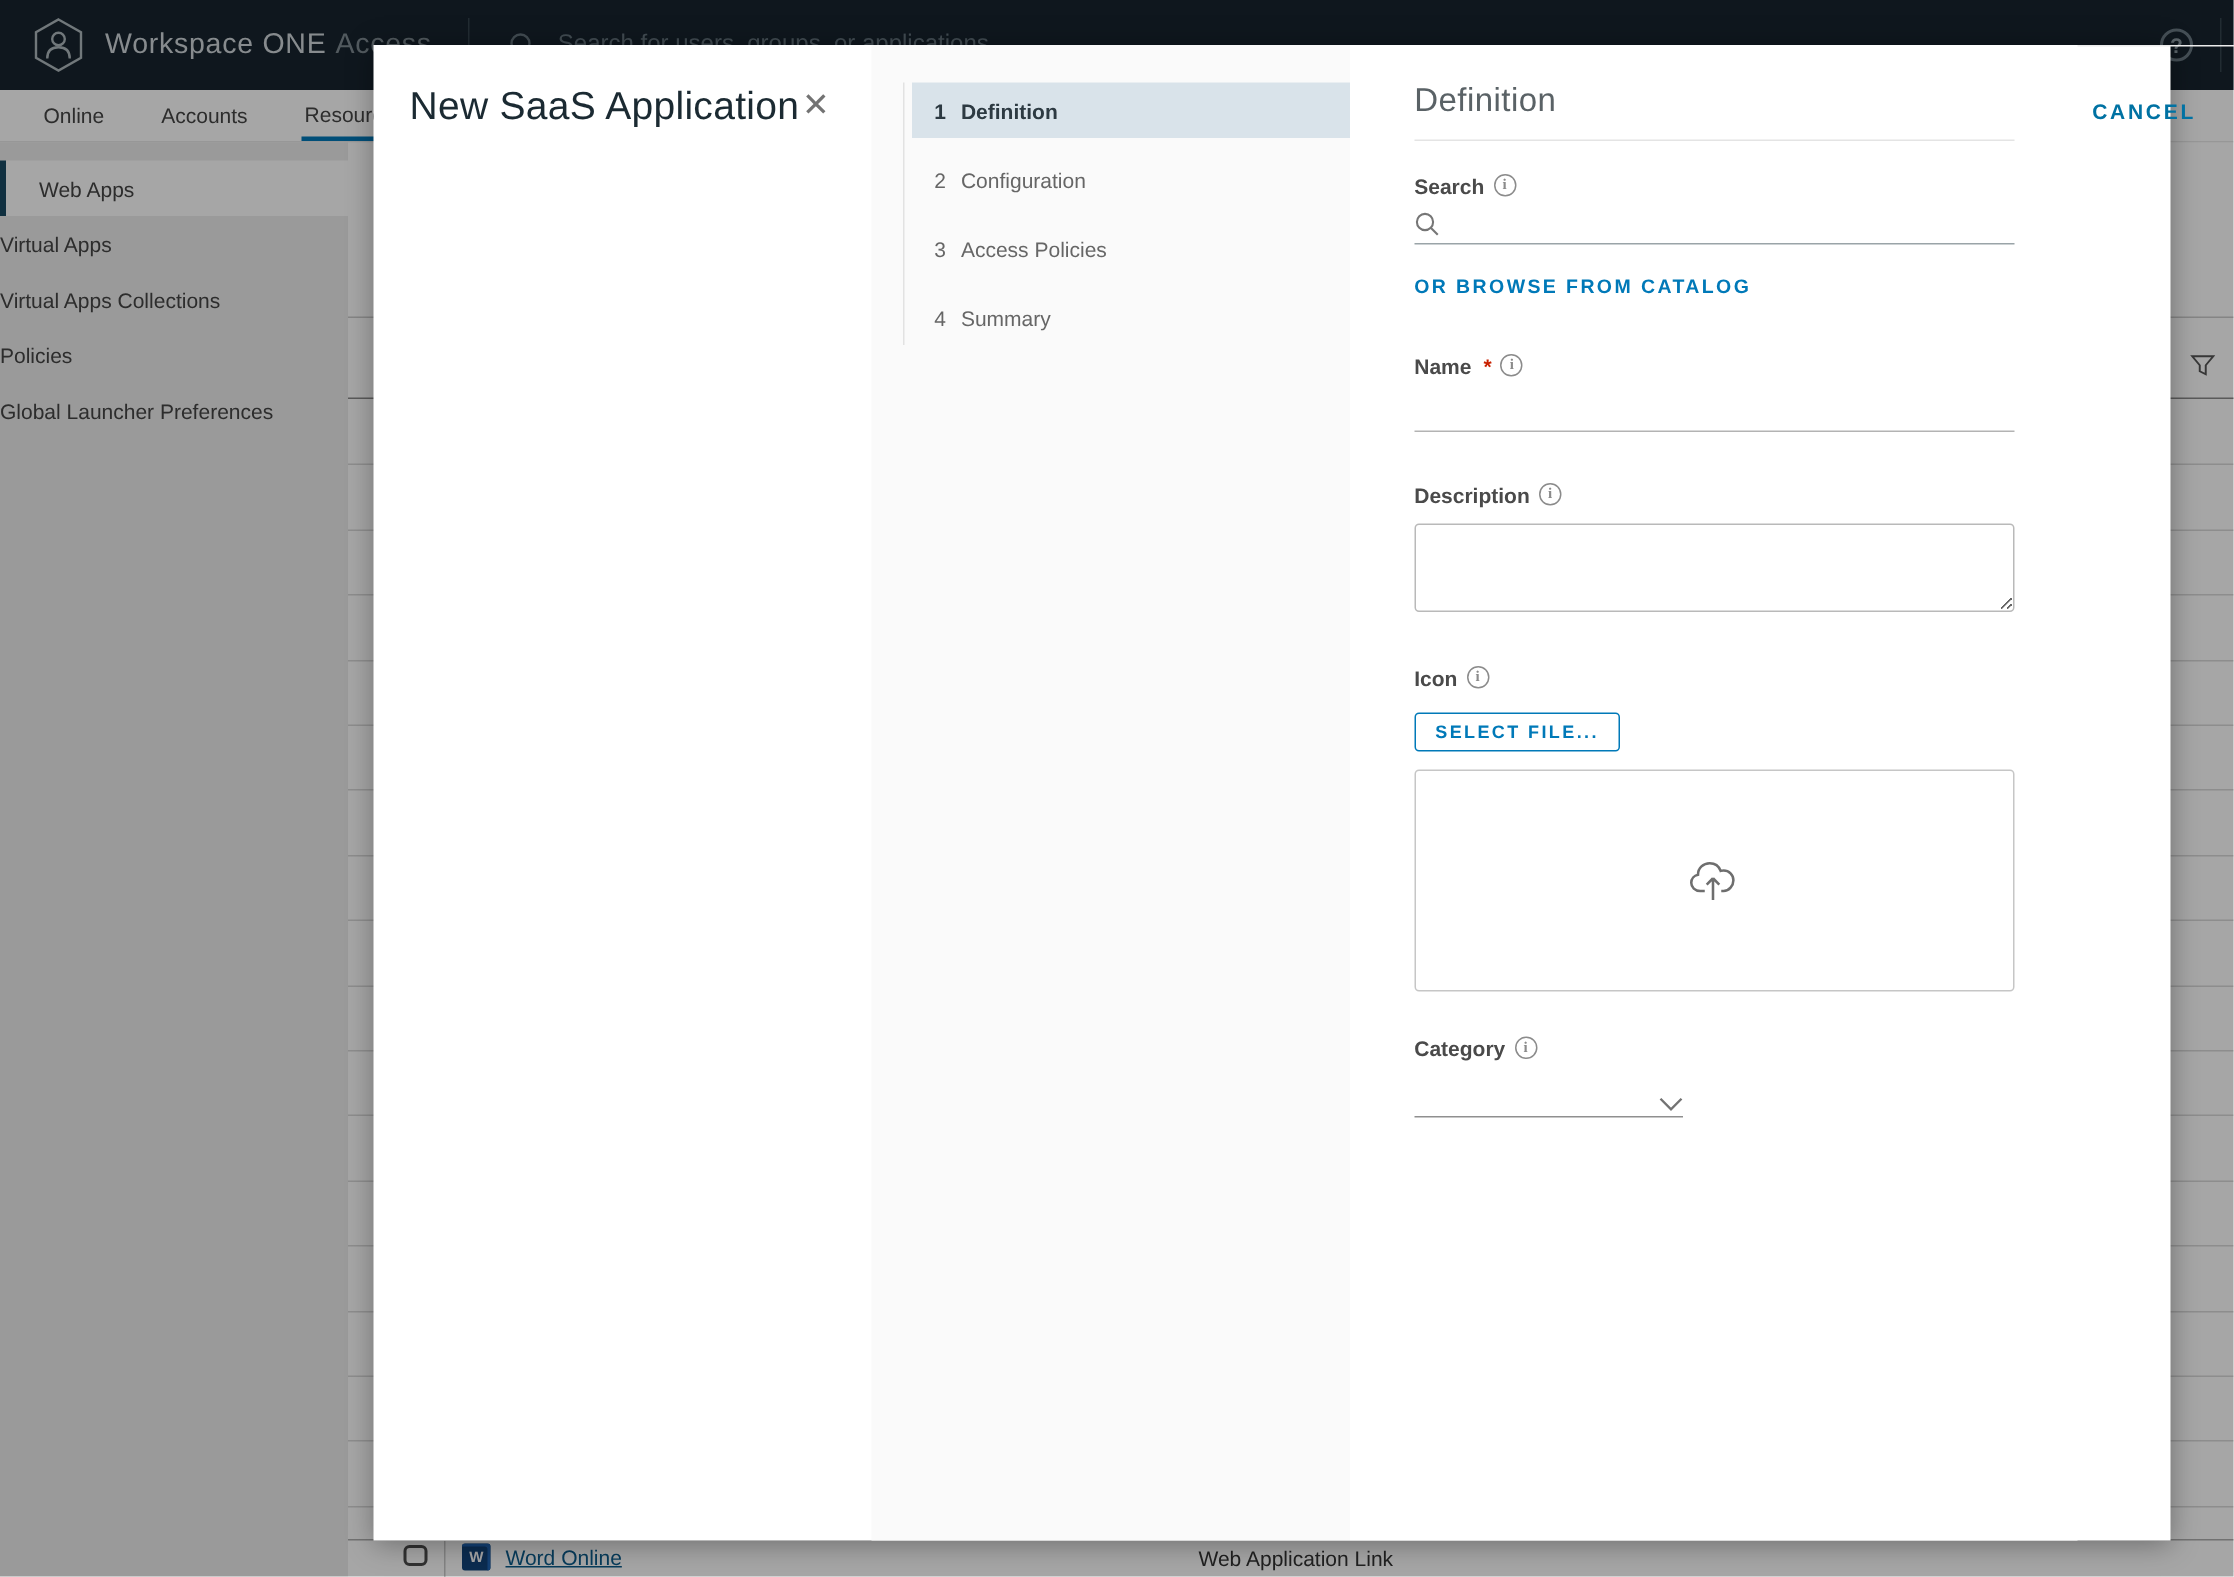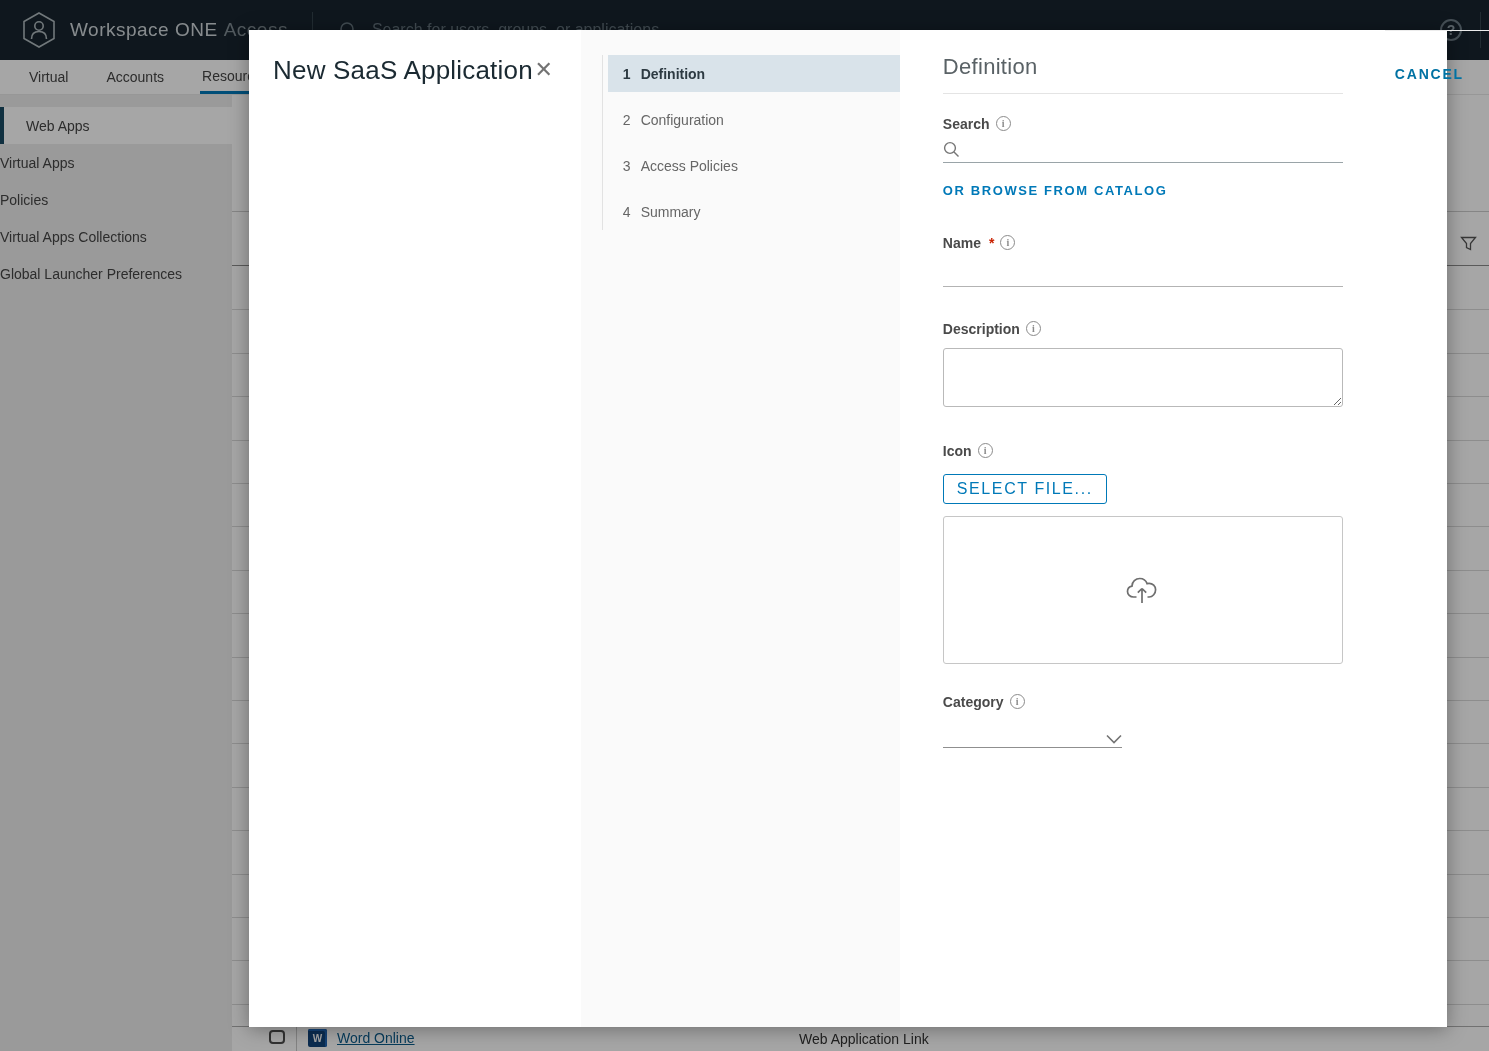--- a/index.html
+++ b/index.html
@@ -92,21 +92,21 @@
   .line-input { display:block; width:100%; border:none; border-bottom:1px solid #b3b3b3; outline:none;
     font-size:14px; height:26px; margin-top:10px; background:transparent; }
 
   .desc-label { margin-top:34px; }
   .desc-area { display:block; width:100%; height:59px; margin-top:11px; border:1px solid #b9b9b9;
     border-radius:3px; resize:both; outline:none; font-size:14px; padding:6px 8px;
     font-family:"Liberation Sans", sans-serif; }
 
   .icon-label { margin-top:36px; }
   .select-file-btn { margin-top:15px; display:inline-block; border:1px solid #0079b8; border-radius:3px;
-    color:#0079b8; background:#fff; font-size:16px; font-weight:normal; letter-spacing:1.6px;
+    color:#0079b8; background:#fff; font-size:12px; font-weight:bold; letter-spacing:1.6px;
     padding:5px 13px; cursor:pointer; }
   .dropzone { margin-top:12px; width:400px; height:148px; border:1px solid #c6c6c6; border-radius:3px;
     display:flex; align-items:center; justify-content:center; color:#6e6e6e; cursor:pointer; }
 
   .cat-label { margin-top:30px; }
   .cat-select { margin-top:14px; width:179px; border-bottom:1px solid #8f8f8f; height:24px;
     display:flex; align-items:flex-end; justify-content:flex-end; cursor:pointer; color:#737373; padding-bottom:3px; }
   .selcat-label { margin-top:32px; }
 
   .modal-foot { flex:0 0 auto; height:87px; border-top:1px solid #ececec;
@@ -140,30 +140,30 @@
       </svg>
       <span class="ph">Search for users, groups, or applications</span>
     </div>
     <div class="hdr-right">
       <div class="help-circ">?</div>
       <div class="hdr-divider" style="margin-left:2px"></div>
     </div>
   </div>
 
   <div class="tabbar">
-    <div class="tab">Virtual</div>
+    <div class="tab">Online</div>
     <div class="tab">Accounts</div>
     <div class="tab active">Resources</div>
   </div>
 
   <div class="sidebar">
     <div class="side-item active">Web Apps</div>
     <div class="side-item">Virtual Apps</div>
+    <div class="side-item">Virtual Apps Collections</div>
     <div class="side-item">Policies</div>
-    <div class="side-item">Virtual Apps Collections</div>
     <div class="side-item">Global Launcher Preferences</div>
   </div>
 
   <div class="bg-main">
     <div class="bg-toolbar-line"></div>
     <span class="bg-thead-frag">s</span>
     <svg class="bg-filter" viewBox="0 0 17 17" fill="none" stroke="#555" stroke-width="1.3">
       <path d="M1.5 2.5 H15.5 L10.5 8.5 V14.5 L6.5 12.5 V8.5 Z"></path>
     </svg>
     <div class="bg-thead-line"></div>

